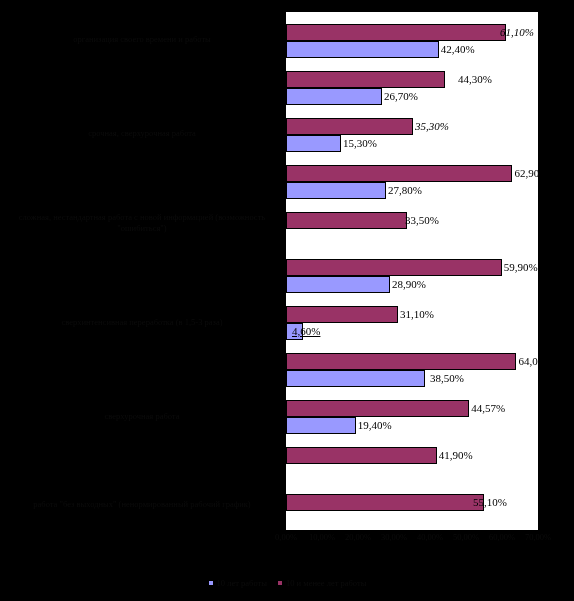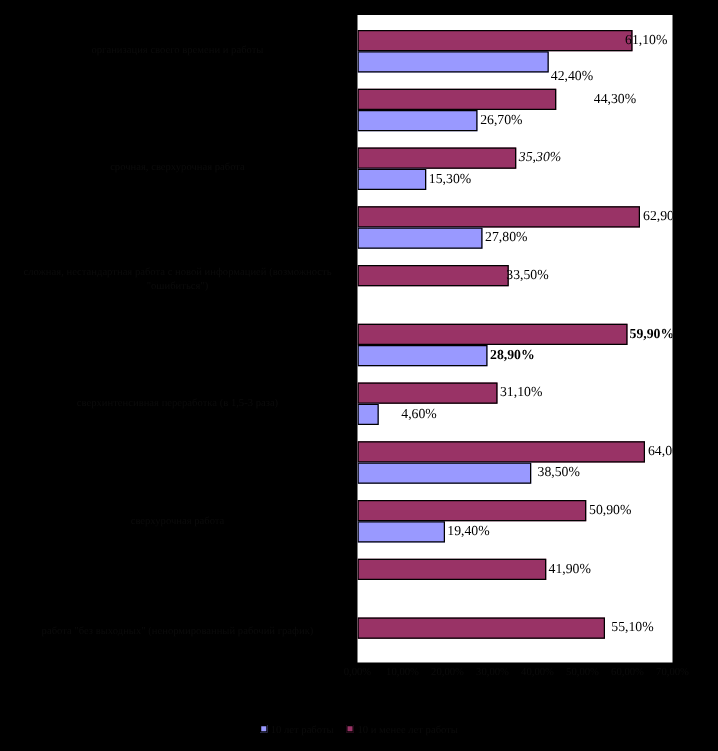--- a/index.html
+++ b/index.html
@@ -146,31 +146,31 @@
       <div class="cat-label" style="top: 200px;">сложная, нестандартная работа с новой информацией (возможность "ошибиться")</div>
       <div class="cat-label" style="top: 305px;">сверхинтенсивная переработка (в 1,5-3 раза)</div>
       <div class="cat-label" style="top: 399px;">сверхурочная работа</div>
       <div class="cat-label" style="top: 487px;">работа "без выходных" (ненормированный рабочий график)</div>
     </div>
 
   <div id="plot-area">
       <div class="group" style="top: 12px;">
         <div class="bar-row">
           <div class="bar s0" style="width: 219.96px;"></div>
-          <div class="bar-value" style="left: 212px;">61,10%</div>
+          <div class="bar-value" style="left: 212px; font-style: italic;">61,10%</div>
         </div>
         <div class="bar-row">
           <div class="bar s1" style="width: 152.64px;"></div>
-          <div class="bar-value" style="left: 152.64px; margin-top: 12px;">42,40%</div>
+          <div class="bar-value" style="left: 152.64px;">42,40%</div>
         </div>
       </div>
       <div class="group" style="top: 59px;">
         <div class="bar-row">
           <div class="bar s0" style="width: 159.48px;"></div>
-          <div class="bar-value" style="left: 168px; padding-left: 21px;">44,30%</div>
+          <div class="bar-value" style="left: 151px; padding-left: 21px;">44,30%</div>
         </div>
         <div class="bar-row">
           <div class="bar s1" style="width: 96.12px;"></div>
           <div class="bar-value" style="left: 96.12px;">26,70%</div>
         </div>
       </div>
       <div class="group" style="top: 106px;">
         <div class="bar-row">
           <div class="bar s0" style="width: 127.08px;"></div>
           <div class="bar-value" style="left: 127.08px; font-style: italic;">35,30%</div>
@@ -189,70 +189,70 @@
           <div class="bar s1" style="width: 100.08px;"></div>
           <div class="bar-value" style="left: 100.08px;">27,80%</div>
         </div>
       </div>
       <div class="group" style="top: 200px;">
         <div class="bar-row">
           <div class="bar s0" style="width: 120.6px;"></div>
           <div class="bar-value" style="left: 117px; text-align: center;">33,50%</div>
         </div>
       </div>
-      <div class="group" style="top: 247px; font-weight: bold;">
+      <div class="group" style="top: 247px;">
         <div class="bar-row">
           <div class="bar s0" style="width: 215.64px;"></div>
           <div class="bar-value" style="left: 215.64px;">59,90%</div>
         </div>
         <div class="bar-row">
           <div class="bar s1" style="width: 104.04px;"></div>
           <div class="bar-value" style="left: 104.04px;">28,90%</div>
         </div>
       </div>
       <div class="group" style="top: 294px;">
         <div class="bar-row">
           <div class="bar s0" style="width: 111.96px;"></div>
           <div class="bar-value" style="left: 111.96px;">31,10%</div>
         </div>
         <div class="bar-row">
           <div class="bar s1" style="width: 16.56px;"></div>
-          <div class="bar-value" style="left: 33px;">4,60%</div>
+          <div class="bar-value" style="left: 4px; text-decoration: underline;">4,60%</div>
         </div>
       </div>
       <div class="group" style="top: 341px;">
         <div class="bar-row">
           <div class="bar s0" style="width: 230.4px;"></div>
           <div class="bar-value" style="left: 230.4px;">64,00%</div>
         </div>
         <div class="bar-row">
           <div class="bar s1" style="width: 138.6px;"></div>
           <div class="bar-value" style="left: 142px;">38,50%</div>
         </div>
       </div>
       <div class="group" style="top: 388px;">
         <div class="bar-row">
           <div class="bar s0" style="width: 183.24px;"></div>
-          <div class="bar-value" style="left: 183.24px;">50,90%</div>
+          <div class="bar-value" style="left: 183.24px;">44,57%</div>
         </div>
         <div class="bar-row">
           <div class="bar s1" style="width: 69.84px;"></div>
           <div class="bar-value" style="left: 69.84px;">19,40%</div>
         </div>
       </div>
       <div class="group" style="top: 435px;">
         <div class="bar-row">
           <div class="bar s0" style="width: 150.84px;"></div>
           <div class="bar-value" style="left: 150.84px;">41,90%</div>
         </div>
       </div>
       <div class="group" style="top: 482px;">
         <div class="bar-row">
           <div class="bar s0" style="width: 198.36px;"></div>
-          <div class="bar-value" style="left: 201px;">55,10%</div>
+          <div class="bar-value" style="left: 185px;">55,10%</div>
         </div>
       </div>
     </div>
 
   <div id="x-axis">
       <div class="x-tick" style="left: -23px;">0,00%</div>
       <div class="x-tick" style="left: 13px;">10,00%</div>
       <div class="x-tick" style="left: 49px;">20,00%</div>
       <div class="x-tick" style="left: 85px;">30,00%</div>
       <div class="x-tick" style="left: 121px;">40,00%</div>

